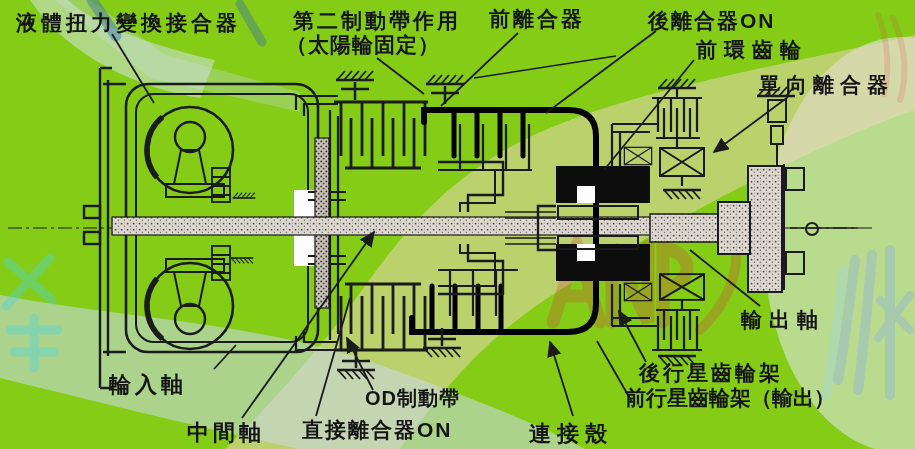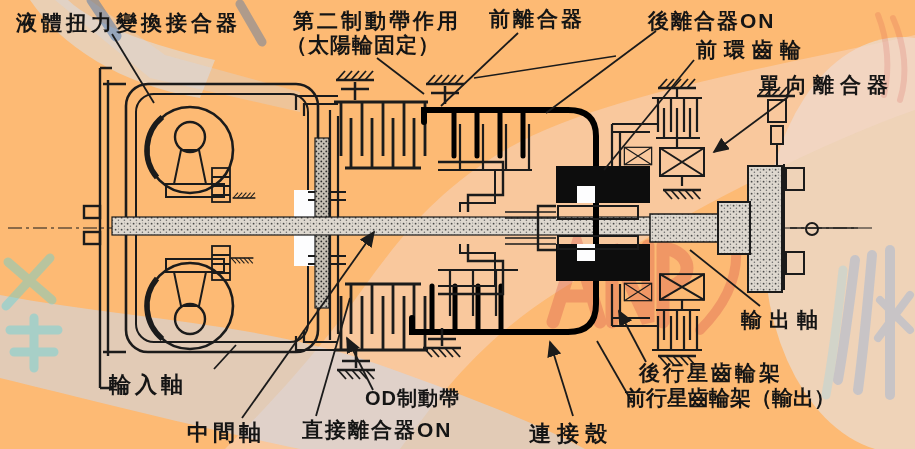--- a/index.html
+++ b/index.html
@@ -1,16 +1,16 @@
 <!DOCTYPE html>
 <html><head>
 <meta charset="utf-8">
 <style>
   html,body{margin:0;padding:0;background:#ffffff;}
-  .stage{position:relative;width:915px;height:449px;overflow:hidden;background:#fdba74;
+  .stage{position:relative;width:915px;height:449px;overflow:hidden;background:#84cc16;
          font-family:"Liberation Sans","DejaVu Sans",sans-serif;}
   svg{position:absolute;left:0;top:0;}
   text.lbl{font-weight:bold;fill:#151515;}
 </style>
 </head>
 <body>
 
 <div class="stage">
 <svg width="915" height="449" viewBox="0 0 915 449">
   <defs>

